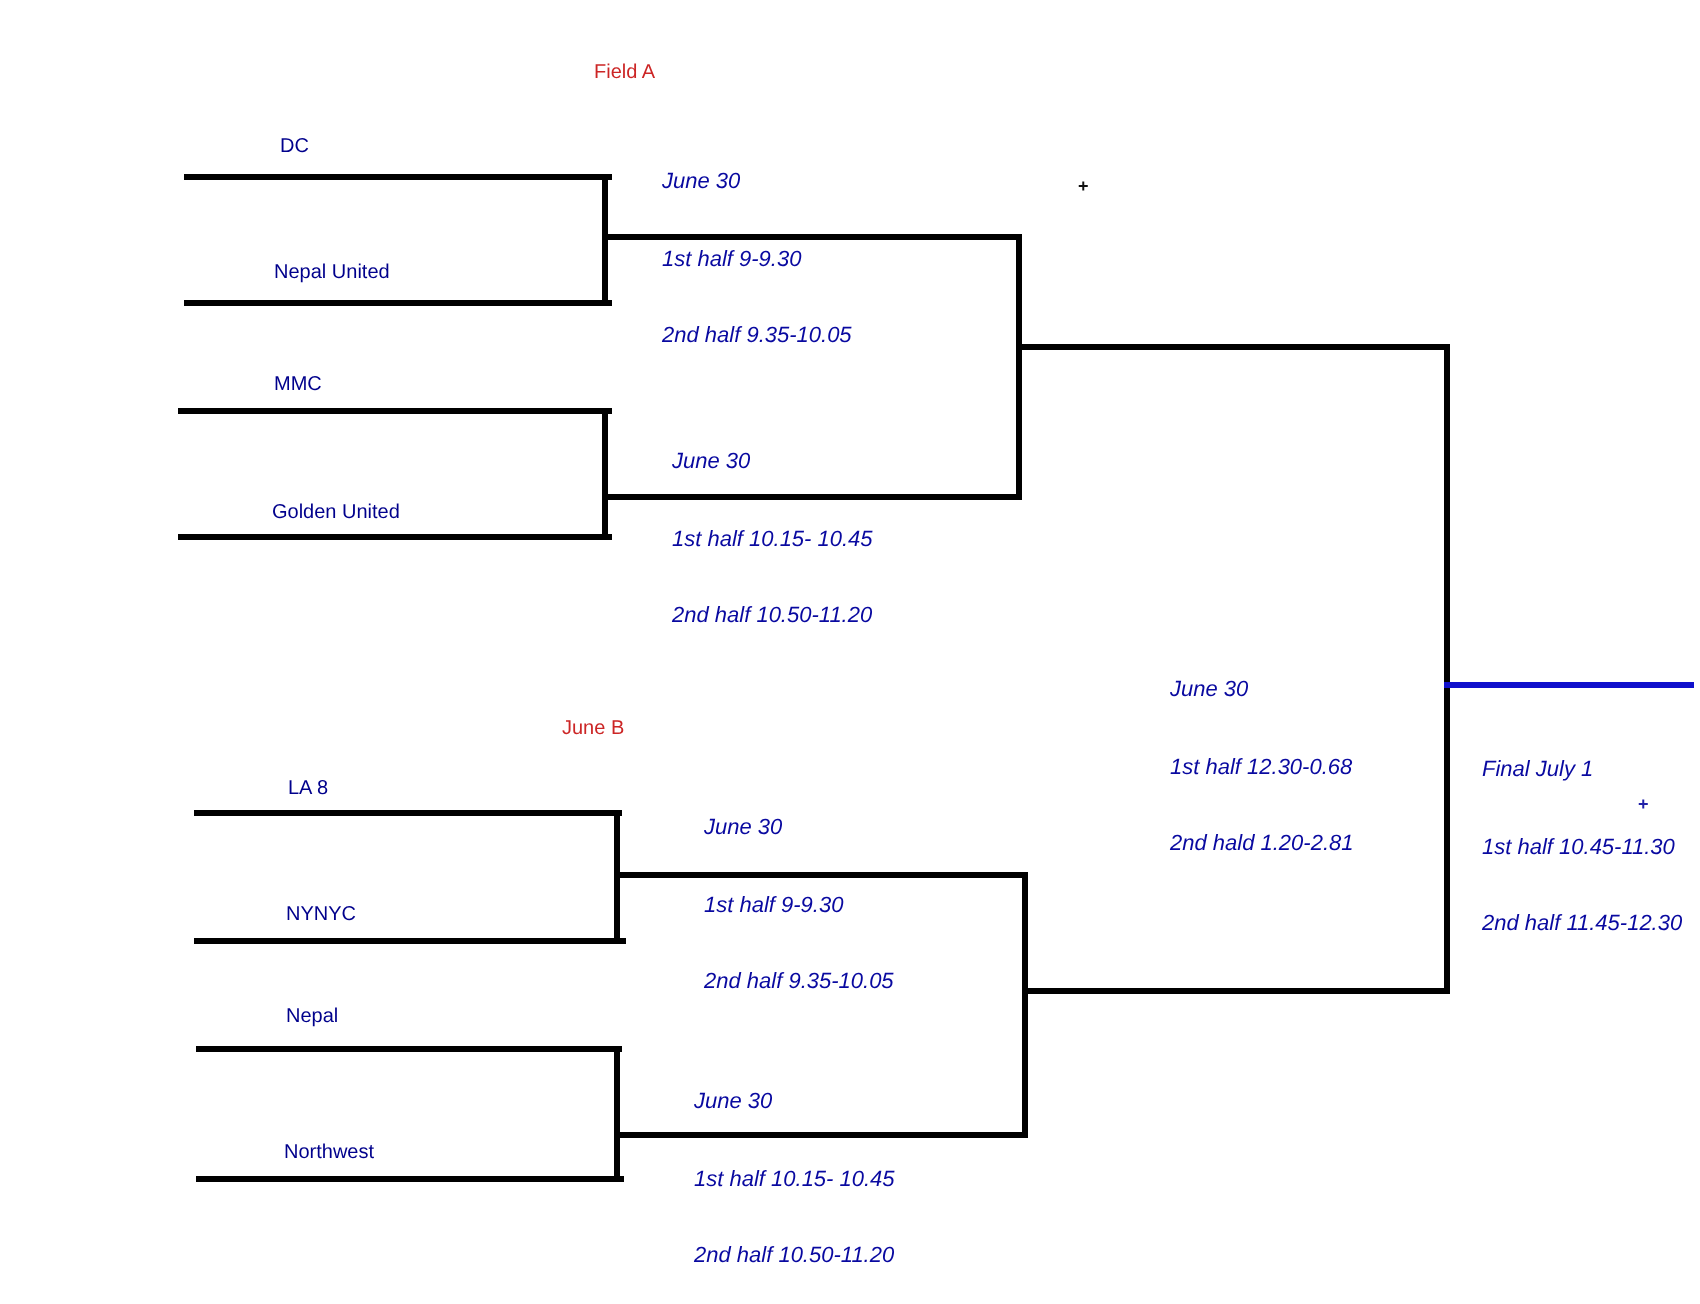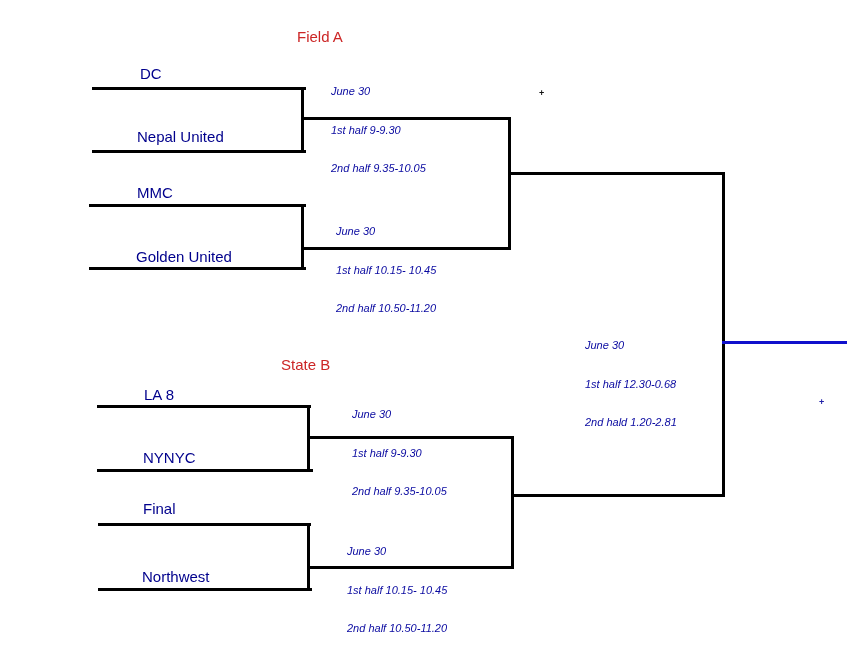--- a/index.html
+++ b/index.html
@@ -10,21 +10,21 @@
   }
   .canvas {
     position: relative;
     width: 850px;
     height: 652px;
     background: #ffffff;
     overflow: hidden;
   }
   .txt {
     position: absolute;
-    font-size: 15px;
+    font-size: 10px;
     line-height: 13px;
     color: #00008C;
     white-space: pre;
     padding-left: 48px;
   }
   .red { color: #CC2626; }
   .sched {
     position: absolute;
     font-size: 11px;
     color: #0909A0;
@@ -50,30 +50,30 @@
     color: #111111;
   }
   .plus.blue { color: #2020A8; }
 </style>
 </head>
 <body>
 
 <div class="canvas">
 
   <div class="txt red" style="left:249px;top:30px">Field A</div>
-  <div class="txt red" style="left:233px;top:358px">State B</div>
+  <div class="txt red" style="left:233px;top:358px">June B</div>
 
   <div class="txt" style="left:92px;top:67px">DC</div>
   <div class="txt" style="left:89px;top:130px">Nepal United</div>
   <div class="txt" style="left:89px;top:186px">MMC</div>
   <div class="txt" style="left:88px;top:250px">Golden United</div>
 
   <div class="txt" style="left:96px;top:388px">LA 8</div>
   <div class="txt" style="left:95px;top:451px">NYNYC</div>
-  <div class="txt" style="left:95px;top:502px">Final</div>
+  <div class="txt" style="left:95px;top:502px">Nepal</div>
   <div class="txt" style="left:94px;top:570px">Northwest</div>
 
   <div class="sched" style="left:331px;top:60px">
     <div>June 30</div>
     <div>1st half 9-9.30</div>
     <div>2nd half 9.35-10.05</div>
   </div>
 
   <div class="sched" style="left:336px;top:200px">
     <div>June 30</div>
@@ -92,20 +92,25 @@
     <div>1st half 9-9.30</div>
     <div>2nd half 9.35-10.05</div>
   </div>
 
   <div class="sched" style="left:347px;top:520px">
     <div>June 30</div>
     <div>1st half 10.15- 10.45</div>
     <div>2nd half 10.50-11.20</div>
   </div>
 
+  <div class="sched" style="left:741px;top:354px">
+    <div>Final July 1</div>
+    <div>1st half 10.45-11.30</div>
+    <div>2nd half 11.45-12.30</div>
+  </div>
 
   <div class="hline" style="left:92px;top:87px;width:214px"></div>
   <div class="hline" style="left:92px;top:150px;width:214px"></div>
   <div class="vline" style="left:301px;top:87px;height:66px"></div>
   <div class="hline" style="left:301px;top:117px;width:210px"></div>
 
   <div class="hline" style="left:89px;top:204px;width:217px"></div>
   <div class="hline" style="left:89px;top:267px;width:217px"></div>
   <div class="vline" style="left:301px;top:204px;height:66px"></div>
   <div class="hline" style="left:301px;top:247px;width:210px"></div>

